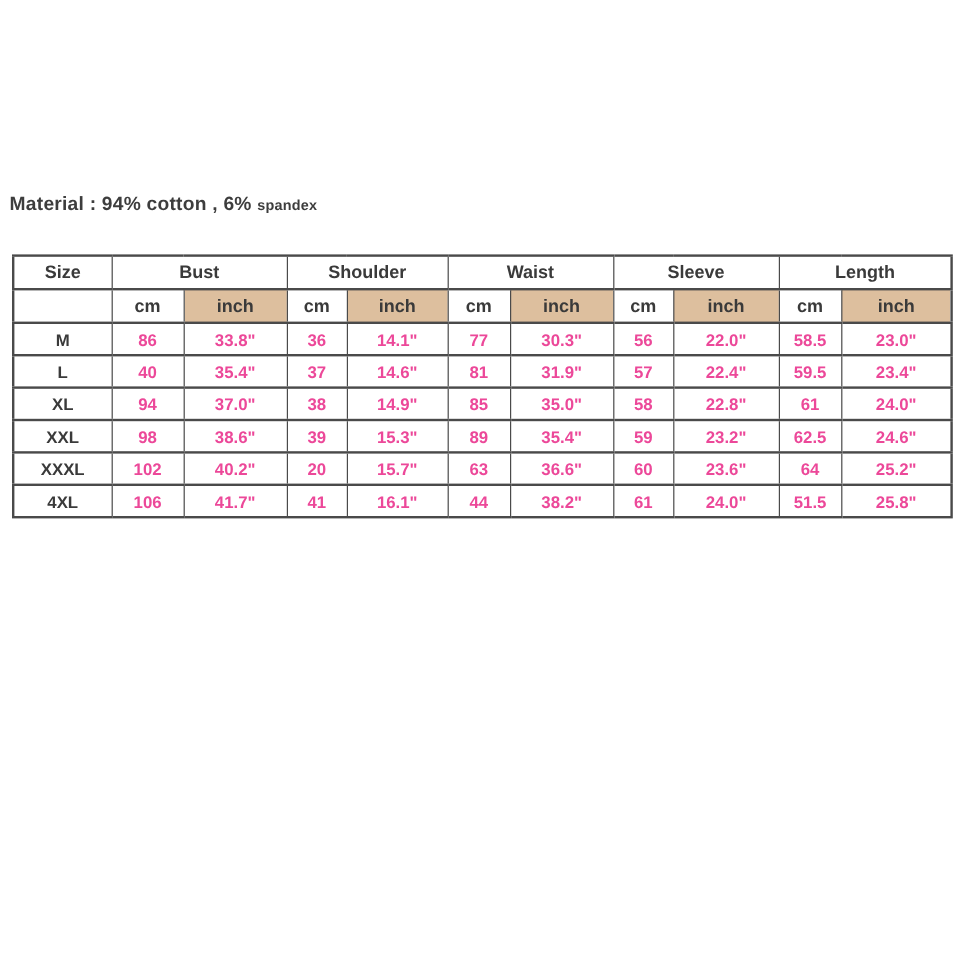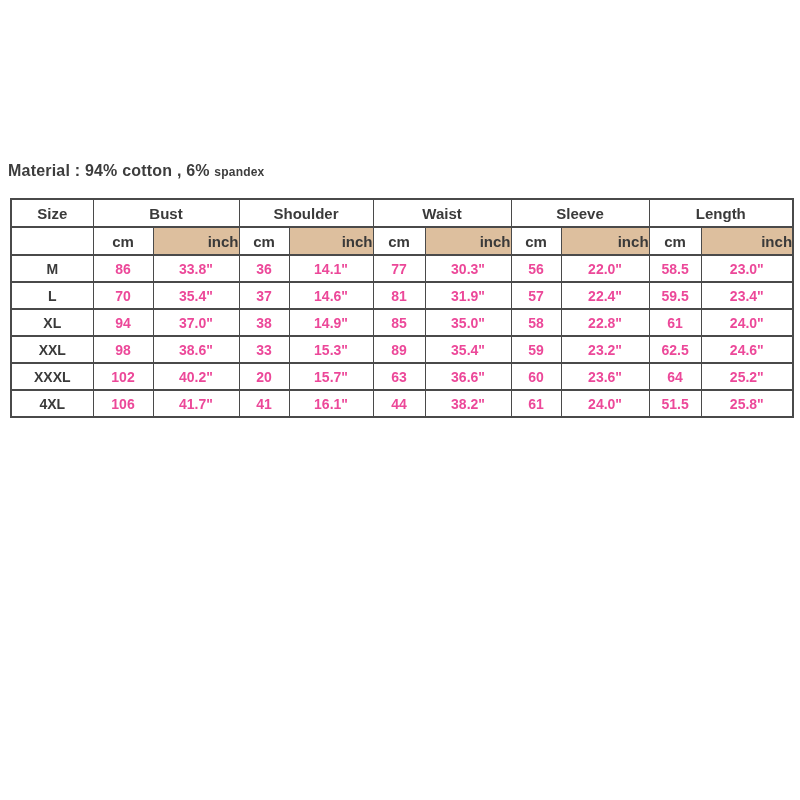--- a/index.html
+++ b/index.html
@@ -24,42 +24,42 @@
     font-weight: bold;
     color: var(--text-color, #3d3d3d);
     letter-spacing: 0.2px;
   }
   .material .suffix {
     font-size: 12px;
     font-weight: bold;
   }
   table.size-table {
     position: absolute;
-    left: 10px; top: 198px;
+    left: 10px; top: 212px;
     width: 782px;
     border-collapse: collapse;
     table-layout: fixed;
     border: 2px solid var(--border-color, #4a4a4a);
   }
   .size-table th, .size-table td {
     border-left: 1px solid var(--border-color, #4a4a4a);
     border-right: 1px solid var(--border-color, #4a4a4a);
     border-top: 2px solid var(--border-color, #4a4a4a);
     border-bottom: 2px solid var(--border-color, #4a4a4a);
     text-align: center;
     vertical-align: middle;
     white-space: nowrap;
     overflow: hidden;
   }
   .size-table thead tr { height: 28px; }
   .size-table tbody tr { height: 27px; }
   .size-table th { font-size: 15px; font-weight: bold; color: #3a3a3a; }
   .size-table td { font-size: 14px; font-weight: bold; color: #ec4899; }
   .size-table tbody th { font-size: 14px; }
-  .size-table .inch-unit { background: var(--inch-header-bg, #ddbf9e); text-align: right; }
+  .size-table .inch-unit { background: var(--inch-header-bg, #ddbf9e); }
 </style>
 </head>
 <body>
 
 <div class="page">
 
   <p class="material"><span>Material : 94% cotton , 6%</span> <span class="suffix">spandex</span></p>
 
   <table class="size-table">
     <colgroup>
@@ -107,21 +107,21 @@
         <td>14.1"</td>
         <td>77</td>
         <td>30.3"</td>
         <td>56</td>
         <td>22.0"</td>
         <td>58.5</td>
         <td>23.0"</td>
       </tr>
       <tr>
         <th>L</th>
-        <td>70</td>
+        <td>40</td>
         <td>35.4"</td>
         <td>37</td>
         <td>14.6"</td>
         <td>81</td>
         <td>31.9"</td>
         <td>57</td>
         <td>22.4"</td>
         <td>59.5</td>
         <td>23.4"</td>
       </tr>
@@ -135,21 +135,21 @@
         <td>35.0"</td>
         <td>58</td>
         <td>22.8"</td>
         <td>61</td>
         <td>24.0"</td>
       </tr>
       <tr>
         <th>XXL</th>
         <td>98</td>
         <td>38.6"</td>
-        <td>33</td>
+        <td>39</td>
         <td>15.3"</td>
         <td>89</td>
         <td>35.4"</td>
         <td>59</td>
         <td>23.2"</td>
         <td>62.5</td>
         <td>24.6"</td>
       </tr>
       <tr>
         <th>XXXL</th>

